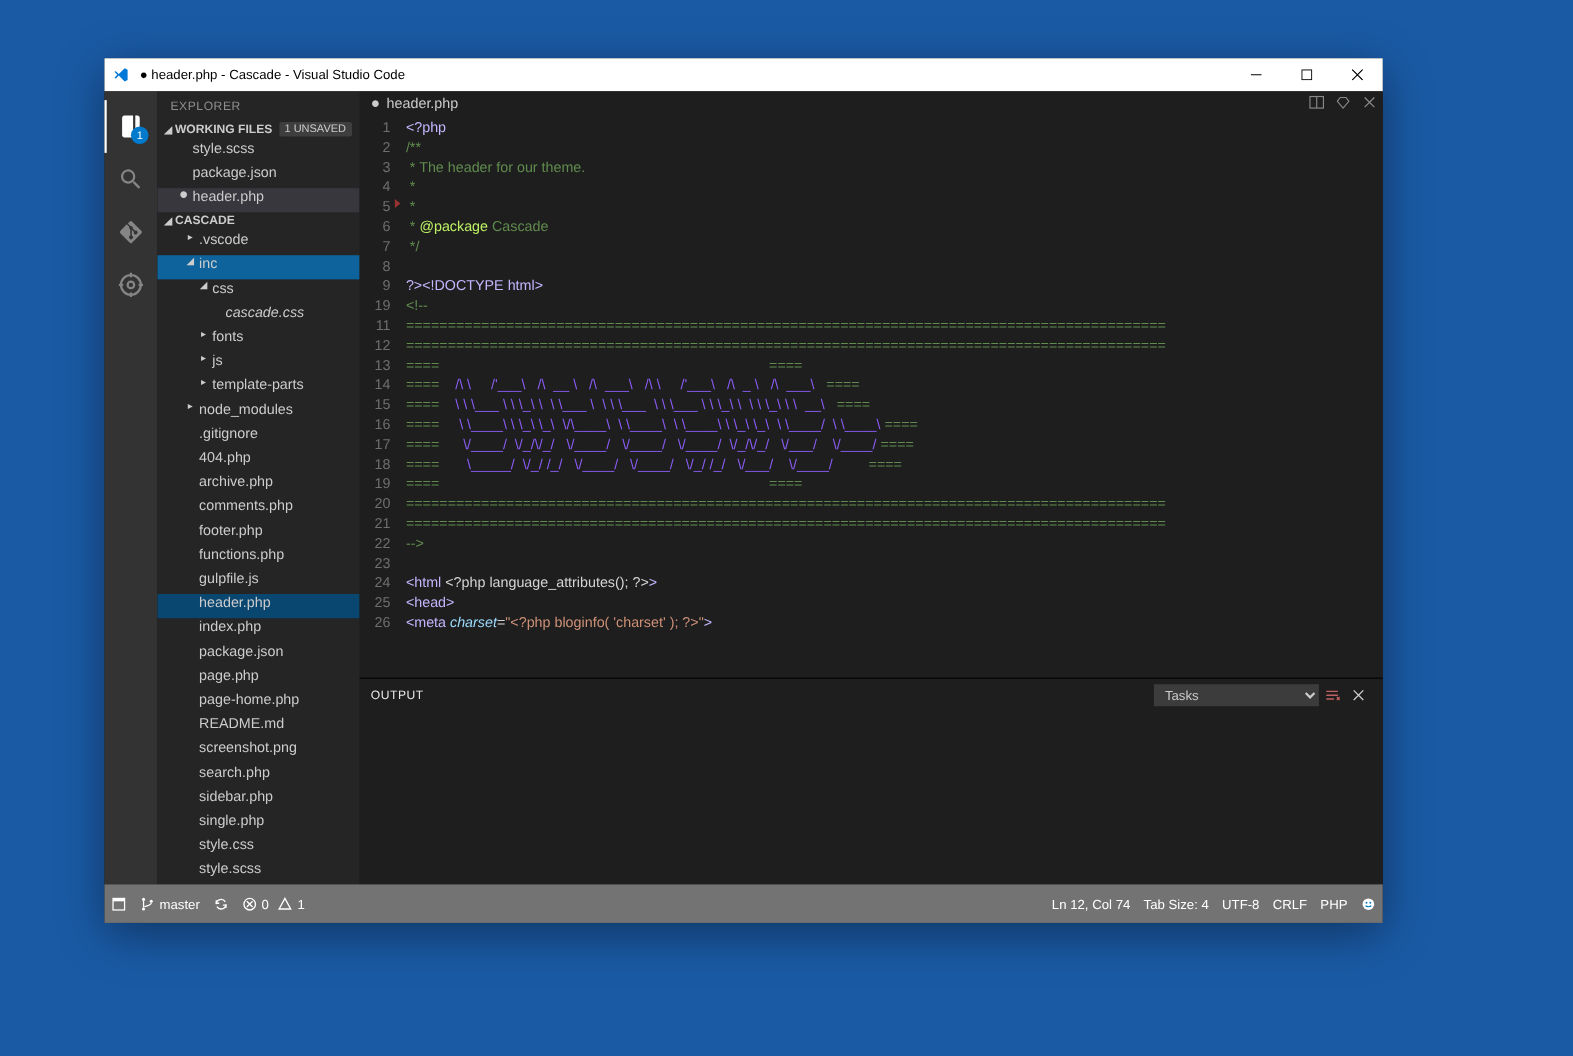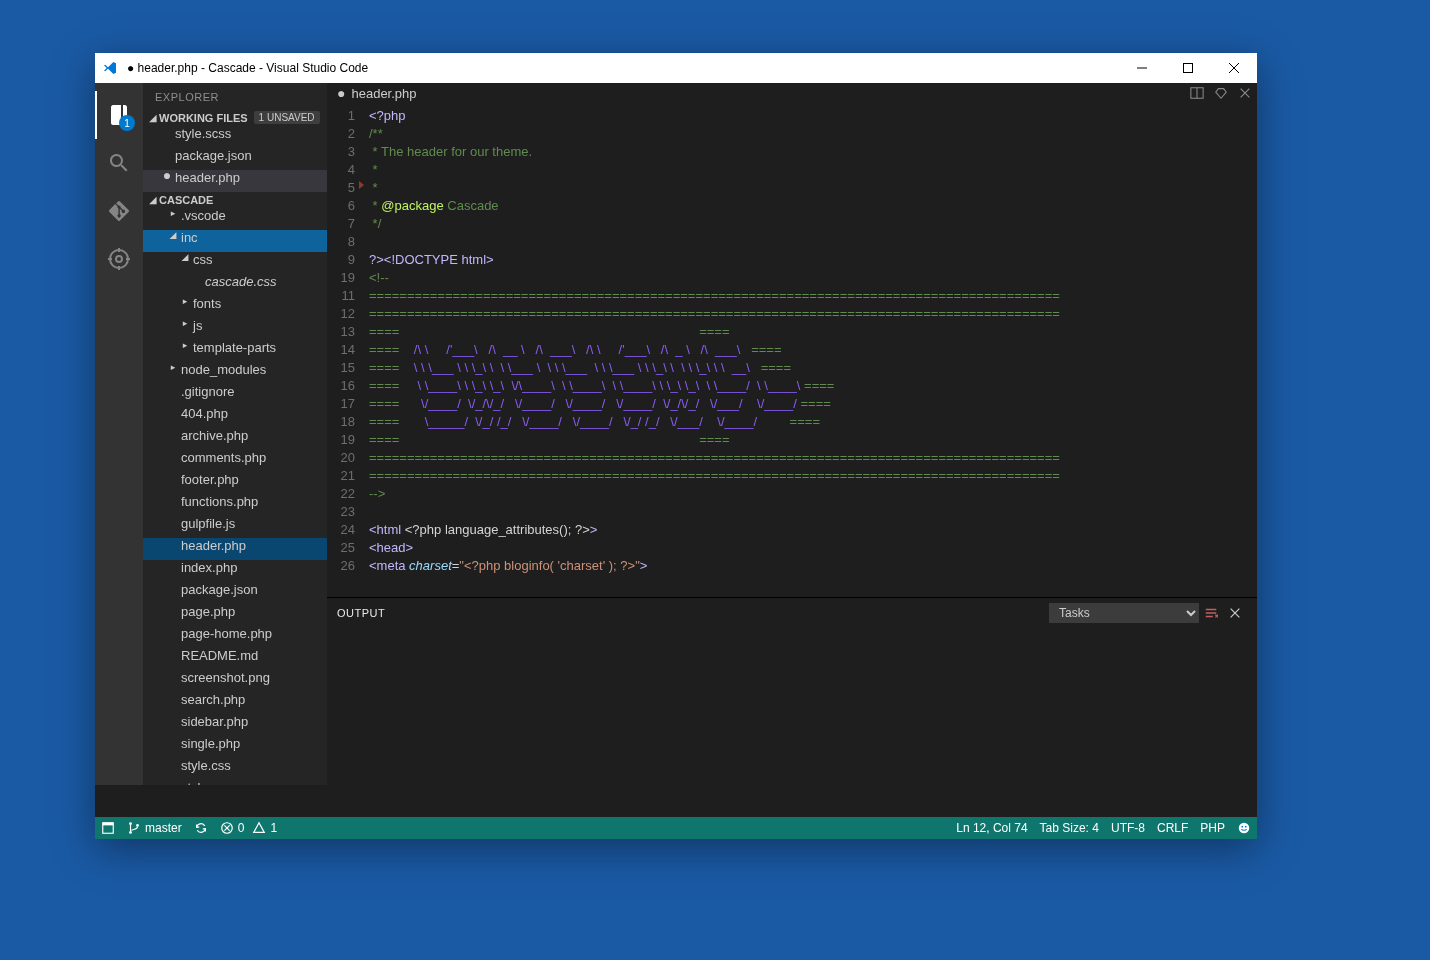--- a/index.html
+++ b/index.html
@@ -58,21 +58,21 @@
   .marker { position:absolute; left:32px; top:78px; width:0; height:0; border-top:4px solid transparent; border-bottom:4px solid transparent; border-left:5px solid #9b3232; }
   
   .panel { height:188px; border-top:1px solid #000; background:#1e1e1e; display:flex; flex-direction:column; }
   .panel-head { height:30px; display:flex; align-items:center; padding:0 10px; color:#ccc; font-size:11px; }
   .panel-head .plabel { color:#e7e7e7; letter-spacing:.5px;}
   .panel-head .spacer { flex:1; }
   .panel-head select { background:#3c3c3c; color:#ccc; border:none; font-size:12px; padding:2px 6px; width:150px; height:20px;}
   .panel-head .pact { width:24px; display:flex; align-items:center; justify-content:center; cursor:pointer; }
   .panel-head .pact svg { width:14px; height:14px; }
   
-  .statusbar { height:22px; background:#0f766e; color:#fff; display:flex; align-items:center; font-size:12px;margin-top:32px; }
+  .statusbar { height:35px; background:#737373; color:#fff; display:flex; align-items:center; font-size:12px; }
   .statusbar .sb-item { padding:0 6px; height:100%; display:flex; align-items:center; cursor:pointer; gap:4px; }
   .statusbar .sb-item svg { width:14px; height:14px; fill:#fff; }
   .statusbar .spacer { flex:1; }
 </style>
 </head>
 <body>
 
 <div class="window">
 
   <div class="titlebar">

